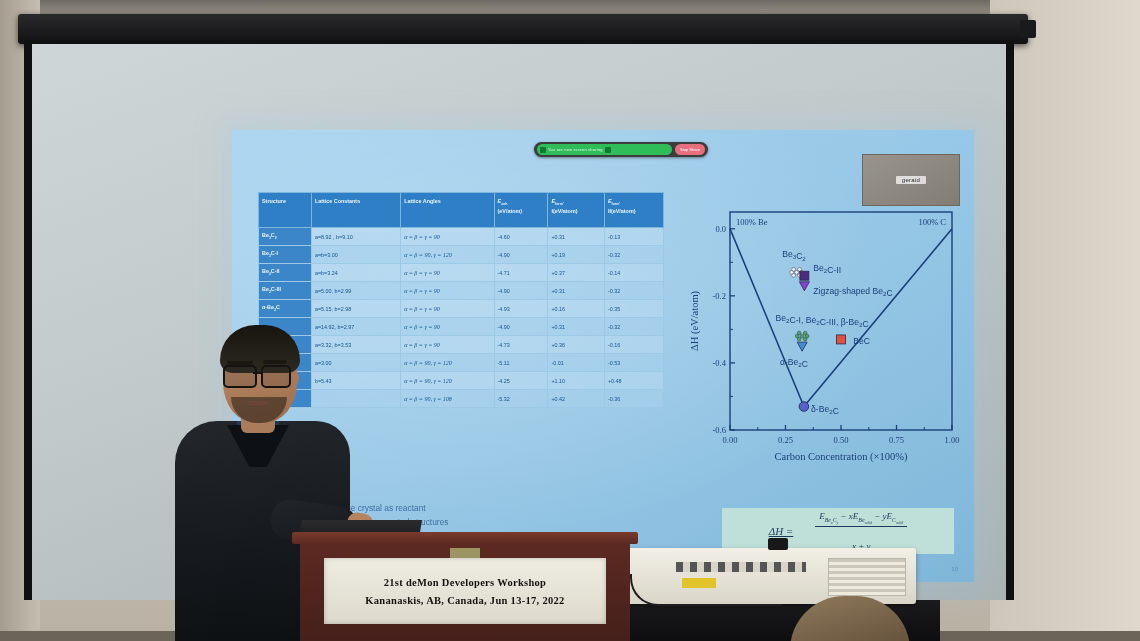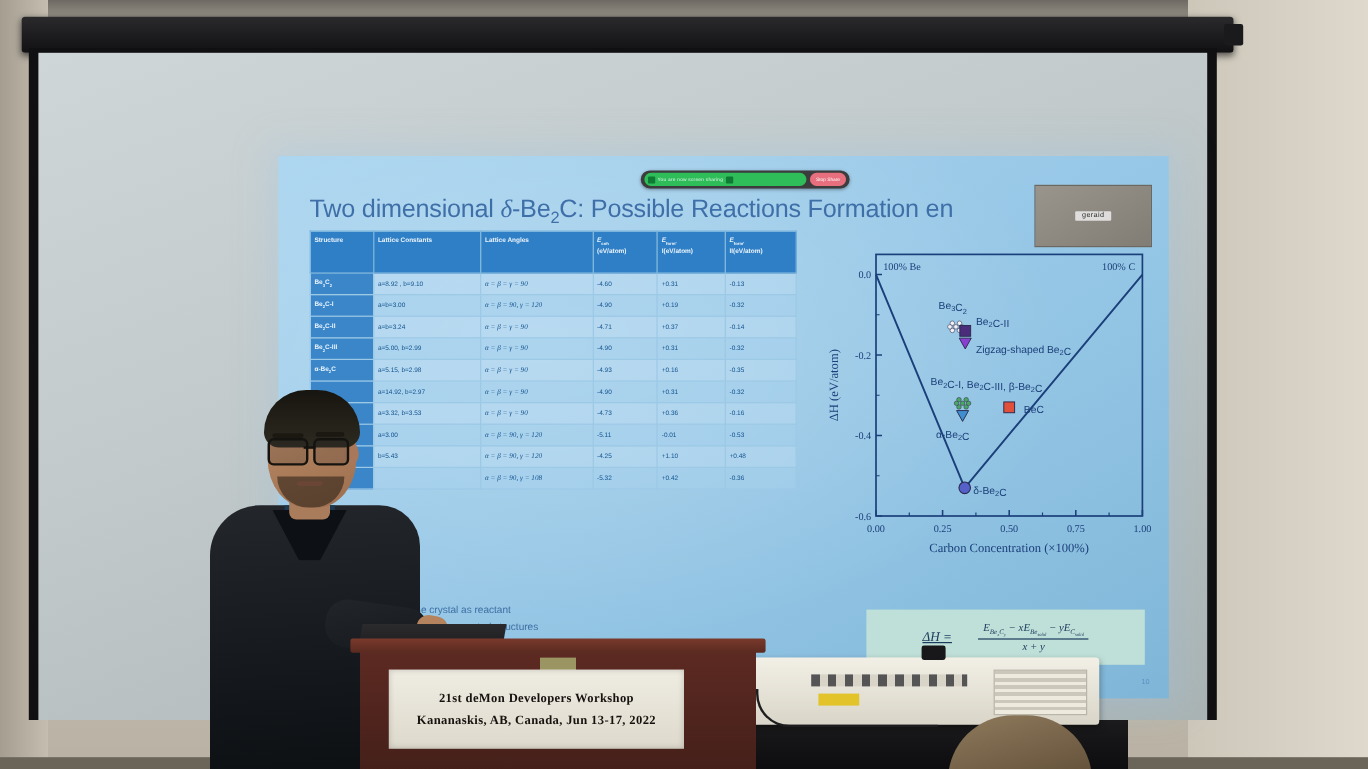--- a/index.html
+++ b/index.html
@@ -80,21 +80,21 @@
 
   
   #bullets{position:absolute;left:34px;top:372px;width:420px;color:#3e6fa3;
         font-size:8.4px;line-height:1.65;}
   #formula-box{position:absolute;left:490px;top:378px;width:232px;height:46px;
         background:#bfe0d8;display:flex;align-items:center;justify-content:center;
         color:#1b3a5c;}
   #formula-box .fr{display:inline-flex;flex-direction:column;align-items:center;
         font-family:"Liberation Serif",serif;font-style:italic;font-size:9px;}
   #formula-box .num{border-bottom:1px solid #1b3a5c;padding:0 4px 1px;}
-  #formula-box .den{padding-top:1px;}
+  #formula-box .den{padding-top:14px;}
   #formula-box .lhs{font-family:"Liberation Serif",serif;font-style:italic;
         font-size:11px;margin-right:22px;text-decoration:underline;}
   #slide-num{position:absolute;right:16px;bottom:10px;color:#5a8fc0;font-size:6px;}
 
   
   #presenter{position:absolute;left:175px;top:325px;width:175px;height:316px;z-index:7;}
   #torso{position:absolute;left:0;top:96px;width:175px;height:220px;
         background:linear-gradient(175deg,#23272c 0%,#15181c 60%,#0d1013 100%);
         border-radius:42px 34px 0 0;}
   #collar{position:absolute;left:52px;top:100px;width:62px;height:42px;
@@ -125,21 +125,21 @@
         background:linear-gradient(160deg,#22262b,#15181c);border-radius:18px;
         transform:rotate(8deg);}
   #hand{position:absolute;left:172px;top:188px;width:26px;height:22px;
         background:#b5845f;border-radius:10px;transform:rotate(10deg);}
 
   
   #podium{position:absolute;left:300px;top:540px;width:330px;height:101px;z-index:8;
         background:linear-gradient(180deg,#5d2a22,#45201a);border-radius:3px 3px 0 0;}
   #podium-top{position:absolute;left:-8px;top:-8px;width:346px;height:12px;
         background:linear-gradient(180deg,#7a3a2c,#5a2a21);border-radius:2px;}
-  #sign{position:absolute;left:24px;top:18px;width:246px;height:66px;
+  #sign{position:absolute;left:24px;top:18px;width:282px;height:66px;
         background:linear-gradient(180deg,#efece2,#ddd9cc);
         display:flex;flex-direction:column;align-items:center;justify-content:center;
         gap:7px;box-shadow:inset 0 0 5px rgba(0,0,0,.2);}
   #sign div{font-family:"Liberation Serif",serif;font-weight:bold;font-size:10.5px;
         color:#17120f;letter-spacing:.3px;white-space:nowrap;}
   #tape{position:absolute;left:150px;top:8px;width:30px;height:16px;
         background:rgba(176,186,120,.75);}
   #laptop{position:absolute;left:300px;top:520px;width:120px;height:24px;
         background:linear-gradient(180deg,#2b2b2d,#1a1a1c);transform:skewX(-10deg);z-index:7;}
 
@@ -192,23 +192,20 @@
           </div>
           <div id="stop-share">
             <span>Stop Share</span>
           </div>
         </div>
 
         <div id="webcam-tile">
           <span id="webcam-name">geraid</span>
         </div>
 
-        <div id="slide-title">
-          <span>Two dimensional </span><span class="it">δ</span><span>-Be</span><sub>2</sub><span>C: Possible Reactions Formation en</span>
-        </div>
 
         <table id="prop-table">
           <thead>
             <tr>
               <th>Structure</th>
               <th>Lattice Constants</th>
               <th>Lattice Angles</th>
               <th><i>E</i><sub>coh</sub><br>(eV/atom)</th>
               <th><i>E</i><sub>form'</sub><br>I(eV/atom)</th>
               <th><i>E</i><sub>form'</sub><br>II(eV/atom)</th>

